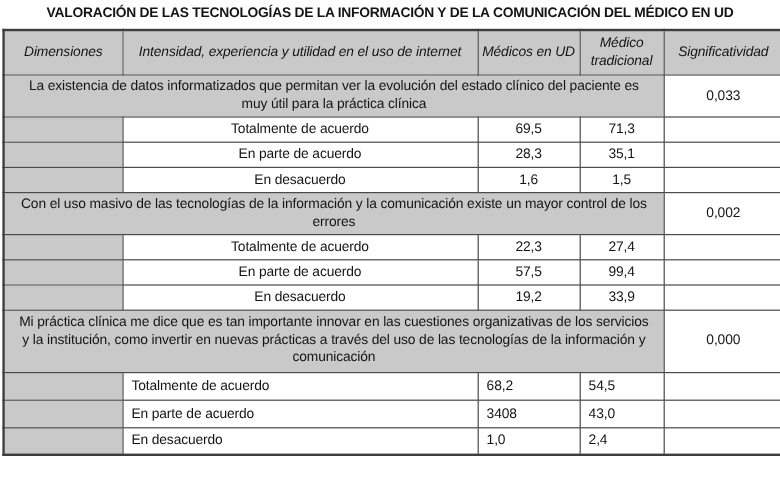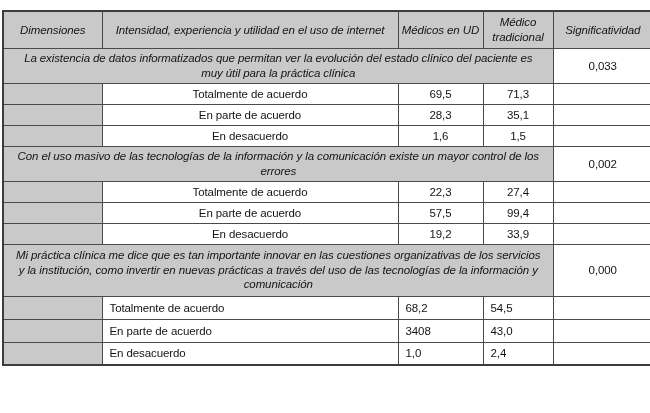--- a/index.html
+++ b/index.html
@@ -49,21 +49,20 @@
   th.head-cell {
     font-weight: normal;
     font-style: italic;
     text-align: center;
     vertical-align: middle;
     padding: 2px 3px;
     line-height: 1.25;
   }
   tr.header-row { height: 37px; }
   td.dim-cell {
-    font-style: italic;
     text-align: center;
     vertical-align: middle;
     padding: 0 12px;
     line-height: 1.3;
     margin-top: 16px;
   }
   tr.dim-row-2l { height: 35px; }
   tr.dim-row-3l { height: 52px; }
   td.sig-cell {
     text-align: center;
@@ -75,20 +74,21 @@
   tr.answer-row td, tr.answer-row-s3 td {
     vertical-align: middle;
   }
   .a-center { text-align: center; }
   .a-left { text-align: left; padding-left: 7px !important; }
 </style>
 </head>
 <body>
 
 <div class="title-block">
+  <div class="title-line2">VALORACIÓN DE LAS TECNOLOGÍAS DE LA INFORMACIÓN Y DE LA COMUNICACIÓN DEL MÉDICO EN UD</div>
 </div>
 
 <table class="val-table">
   <colgroup>
     <col style="width:99px">
     <col style="width:296px">
     <col style="width:85px">
     <col style="width:70px">
     <col style="width:100px">
   </colgroup>

